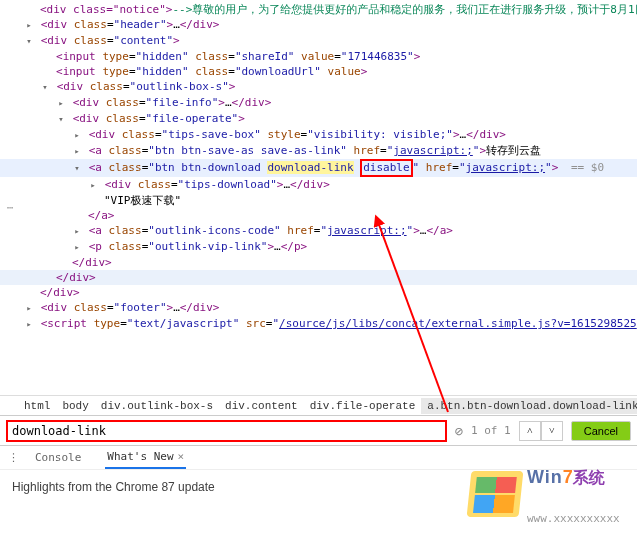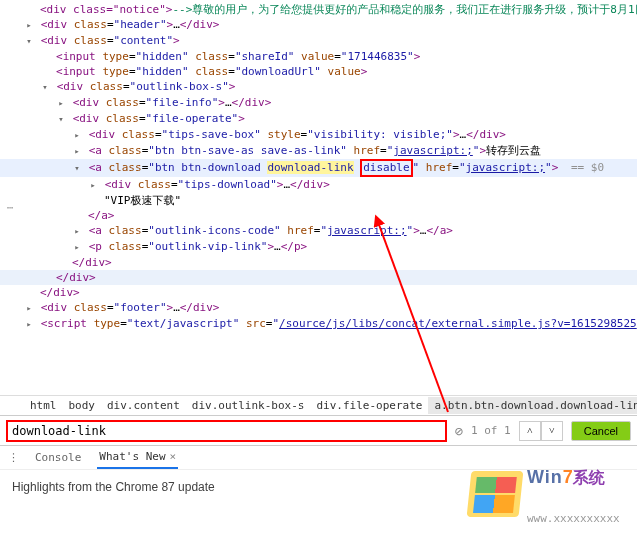--- a/index.html
+++ b/index.html
@@ -19,33 +19,33 @@
 .indent3 { padding-left: 56px; }
 .indent4 { padding-left: 72px; }
 .indent5 { padding-left: 88px; }
 .indent6 { padding-left: 104px; }
 .hl-yellow { background: #fff59d; }
 .sel-line { background: #e8f0fe; }
 .closing-hl { background: #eaf1fb; }
 .box1 { border: 2px solid #f00; padding: 0 1px; display:inline-block; line-height:14px; }
 .eq0 { color:#919191; padding-left:6px; }
 .dots-col { position:absolute; left:1px; top:201px; color:#999; width:18px; text-align:center; }
-.breadcrumb { border-top:1px solid #ddd; display:flex; align-items:center; height:20px; font-size:11px; padding:0 24px; overflow:hidden; }
+.breadcrumb { border-top:1px solid #ddd; display:flex; align-items:center; height:20px; font-size:11px; padding:0 18px; overflow:hidden;font-family:Liberation Mono, monospace; }
 .crumb { padding:2px 6px; color:#333; cursor:pointer; white-space:nowrap; }
 .crumb.active { background:#e8e8e8; }
 .find-bar { display:flex; align-items:center; border-top:1px solid #ccc; height:30px; padding:4px 6px; gap:8px; }
 .find-input-wrap { flex:1; display:flex; align-items:center; }
 .find-input { border:2px solid #f00; height:22px; padding:2px 4px; font-family:inherit; font-size:12px; width:100%; outline:none; }
 .find-count { color:#888; font-size:11px; }
 .find-nav { display:flex; gap:0; }
 .nav-btn { width:22px; height:20px; border:1px solid #ccc; background:#fff; font-size:10px; display:flex; align-items:center; justify-content:center; cursor:pointer; }
 .cancel-btn { height:20px; padding:0 12px; border:1px solid #ccc; background:#84cc16; font-size:11px; cursor:pointer; border-radius:2px; }
 .tabs2 { display:flex; border-top:1px solid #ccc; height:24px; align-items:center; font-size:11px; padding-left:8px; gap:14px; }
 .tab2 { color:#666; cursor:pointer; padding:4px 2px; }
-.tab2.on { color:#333; border-bottom:2px solid #1a73e8; }
+.tab2.on { color:#333; border-bottom:2px solid #1a73e8;margin-left:8px; }
 .tab-x { margin-left:4px; color:#888; }
 .highlights { padding:10px 12px; font-size:12px; color:#404040; border-top:1px solid #eee; font-family: sans-serif; }
 .arrow-svg { position:absolute; pointer-events:none; z-index:5; }
 .watermark { position:absolute; right:8px; bottom:12px; width:160px; height:60px; opacity:0.85;text-align:center; }
 .watermark .flag { width:52px; height:46px; background:#ffd54f; position:absolute; left:0; top:6px; border-radius:4px; transform:skewX(-6deg); }
 .watermark .flag::before { content:""; position:absolute; left:6px; top:6px; width:40px; height:16px; background:linear-gradient(to right,#4caf50 0%,#4caf50 50%,#f44336 50%,#f44336 100%); }
 .watermark .flag::after { content:""; position:absolute; left:6px; bottom:4px; width:40px; height:18px; background:linear-gradient(to right,#2196f3 0%,#2196f3 50%,#ff9800 50%,#ff9800 100%); }
 .watermark .txt { position:absolute; left:58px; top:2px; font-family: sans-serif; }
 .watermark .txt .big { font-size:18px; font-weight:bold; color:#3b5998; letter-spacing:1px; }
 .watermark .txt .num { color:#ff6f00; font-size:18px; font-weight:bold; }
@@ -180,22 +180,22 @@
       <marker id="ah" markerWidth="10" markerHeight="10" refX="2" refY="3" orient="auto">
         <path d="M0,0 L6,3 L0,6 Z" fill="#f00"></path>
       </marker>
     </defs>
   <line x1="448" y1="412" x2="378" y2="222" stroke="#f00" stroke-width="2" marker-end="url(#ah)"></line>
 </svg>
 
 <div class="breadcrumb">
   <span class="crumb">html</span>
   <span class="crumb">body</span>
+  <span class="crumb">div.outlink-box-s</span>
   <span class="crumb">div.content</span>
-  <span class="crumb">div.outlink-box-s</span>
   <span class="crumb">div.file-operate</span>
   <span class="crumb active">a.btn.btn-download.download-link.disable</span>
 </div>
 
 <div class="find-bar">
   <div class="find-input-wrap">
     <input class="find-input" value="download-link" style="">
   </div>
   <span style="color:#888;font-size:14px;">⊘</span>
   <span class="find-count">1 of 1</span>

